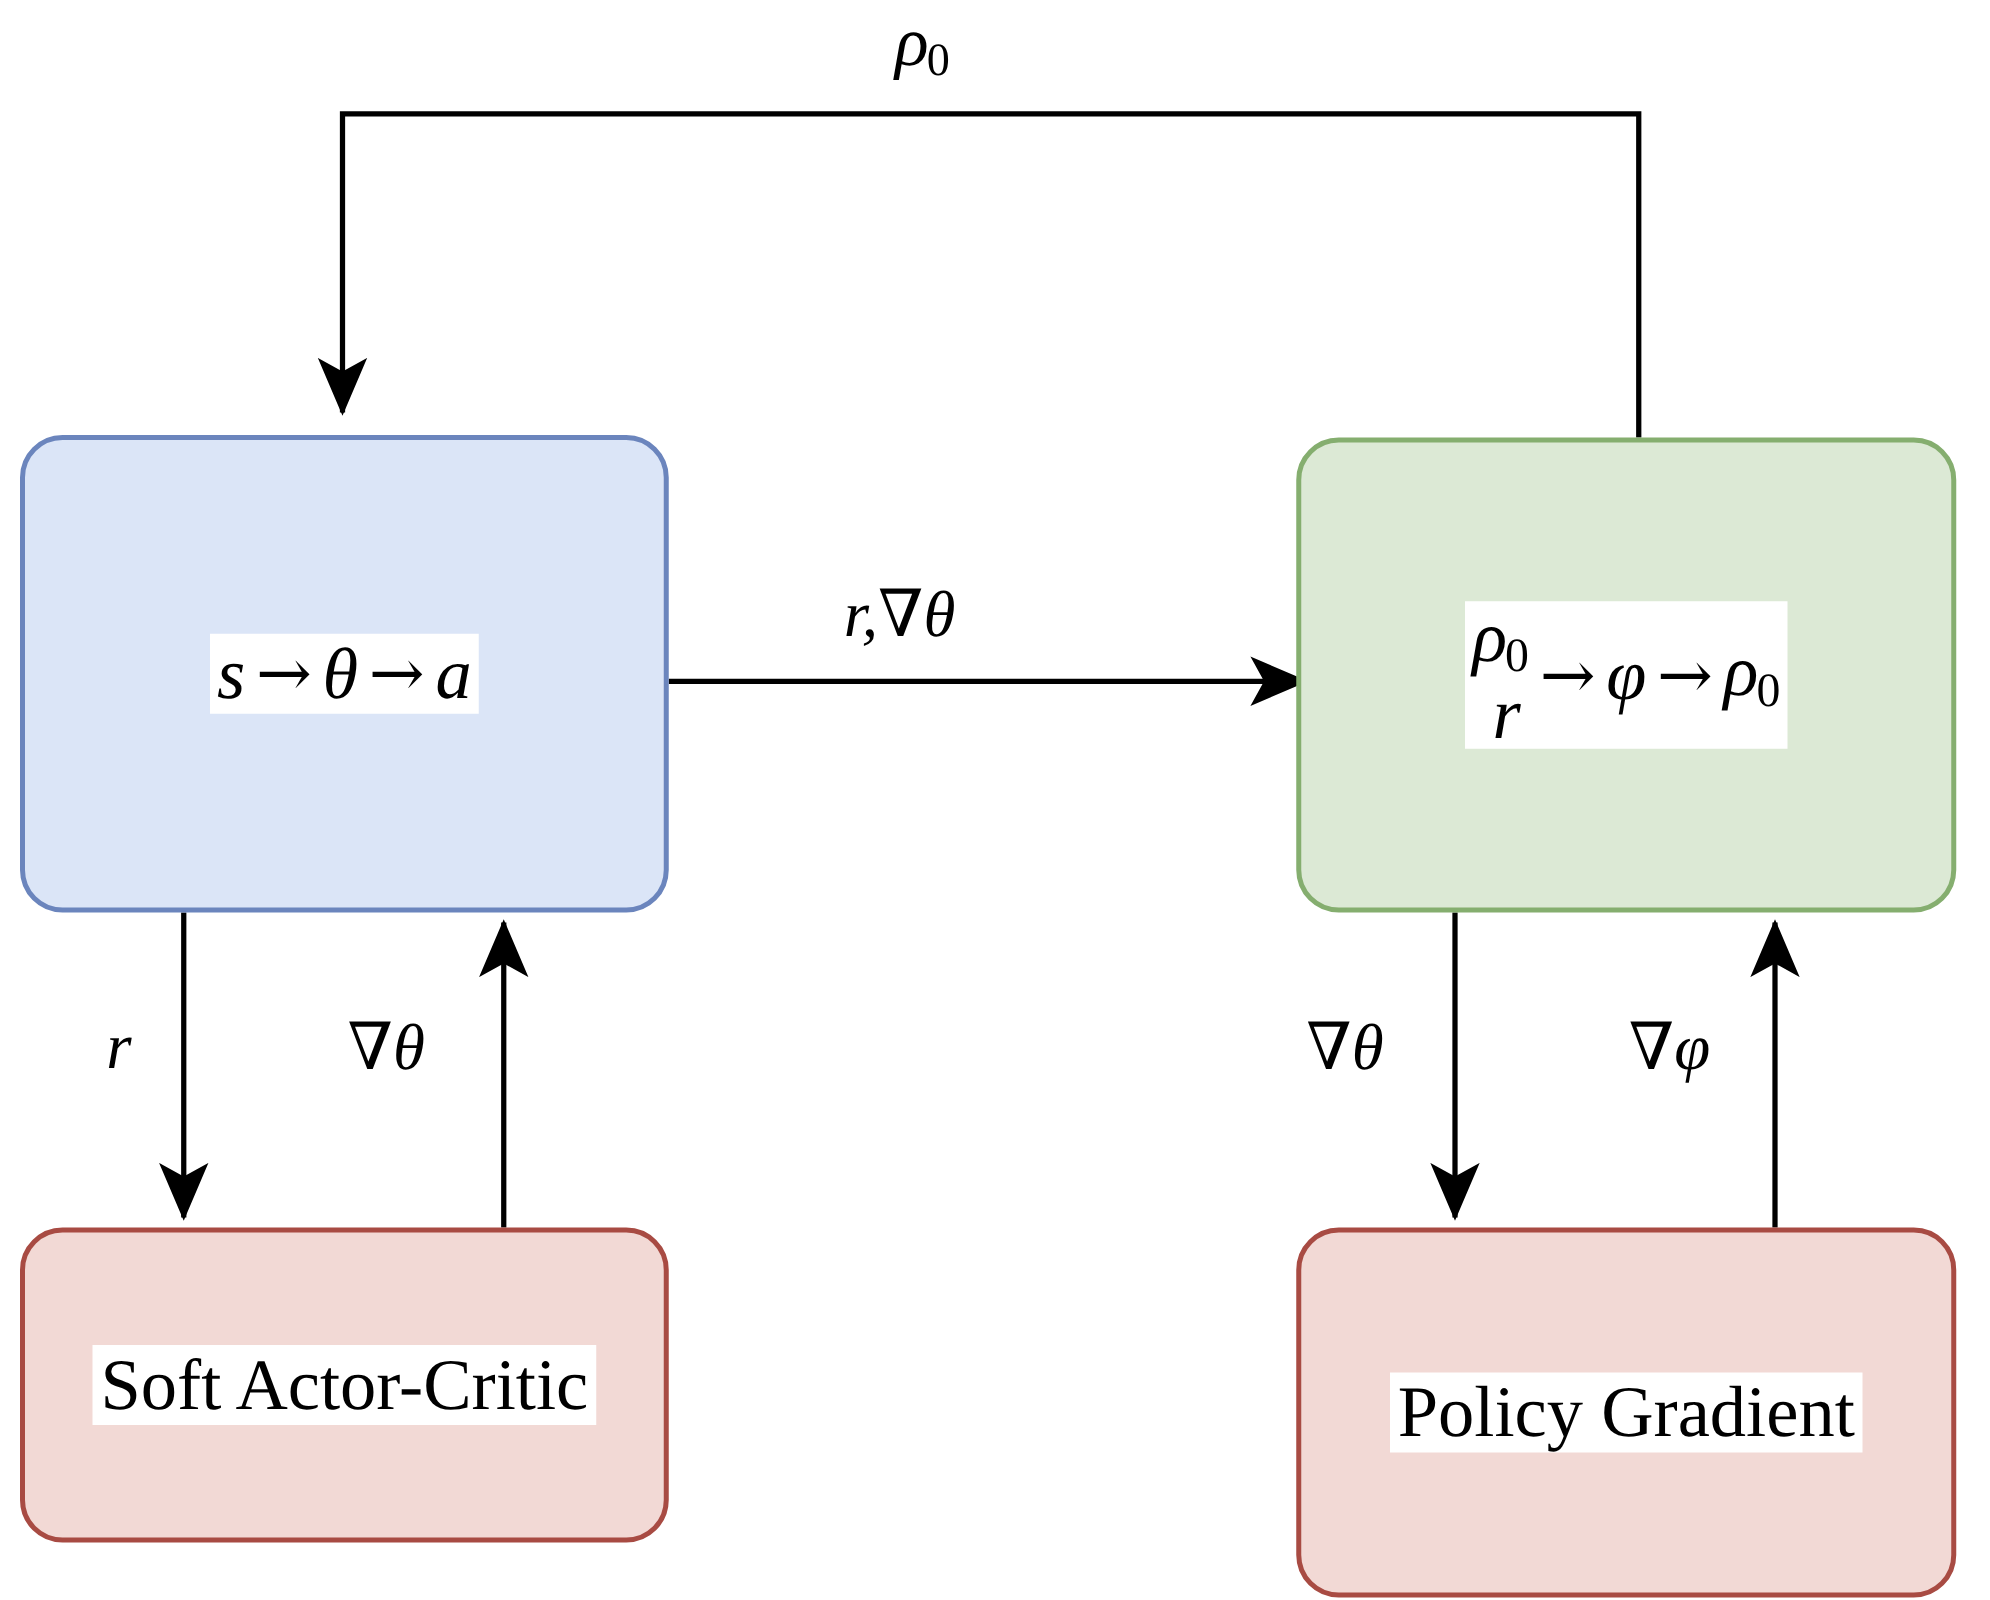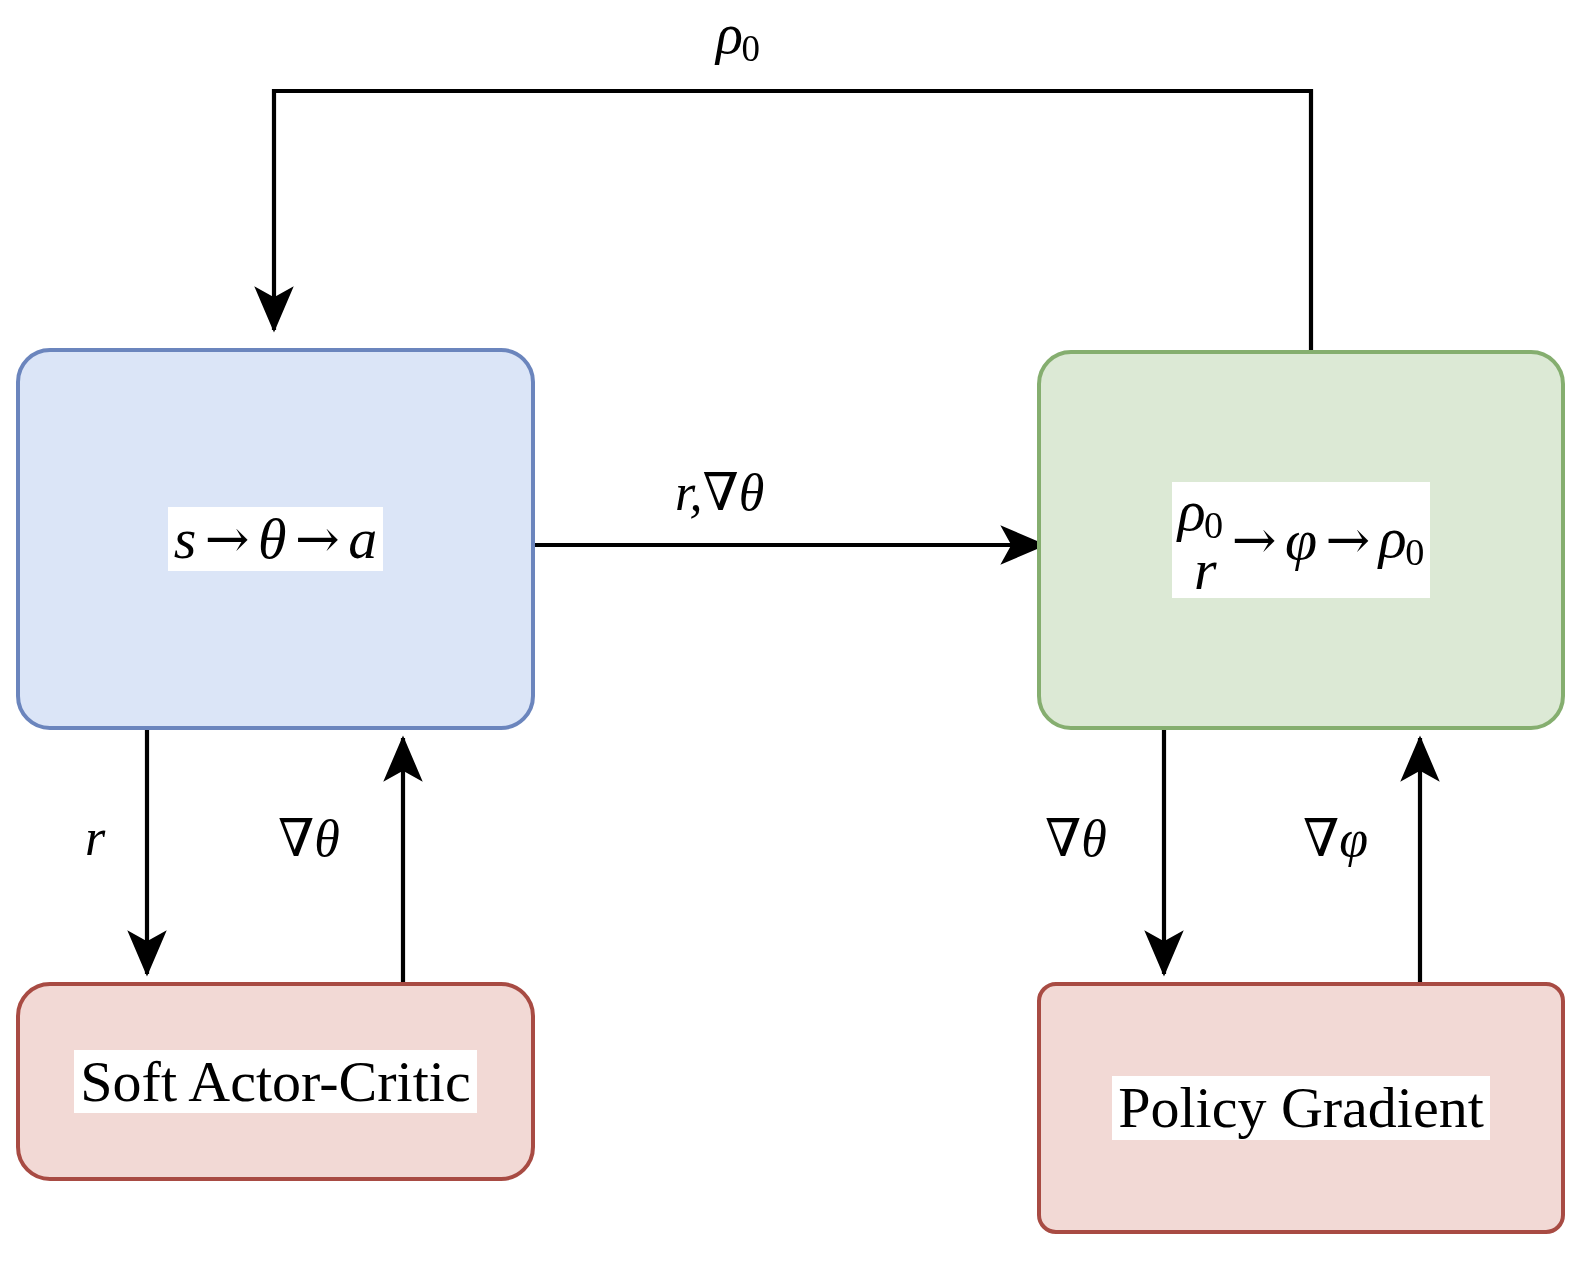--- a/index.html
+++ b/index.html
@@ -66,22 +66,22 @@
     font-size: 0.92em;
   }
   .nabla {
     font-style: normal;
     font-family: "DejaVu Serif", serif;
   }
 
   
   #node-sac-policy   { left: 16px;   top: 348px;  width: 519px; height: 382px; }
   #node-pg-model     { left: 1037px; top: 350px;  width: 528px; height: 380px; }
-  #node-sac-alg      { left: 16px;   top: 982px;  width: 519px; height: 199px; }
-  #node-pg-alg       { left: 1037px; top: 982px;  width: 528px; height: 252px; border-radius: 19px; }
+  #node-sac-alg      { left: 16px;   top: 982px;  width: 519px; height: 252px; }
+  #node-pg-alg       { left: 1037px; top: 982px;  width: 528px; height: 296px; }
 
   #node-sac-policy .label-plate { font-size: 58px; }
   #node-pg-model .label-plate   { font-size: 58px; }
   #node-sac-alg .label-plate    { font-size: 58px; }
   #node-pg-alg .label-plate     { font-size: 58px; }
 
   
   .stack {
     display: inline-flex;
     flex-direction: column;

